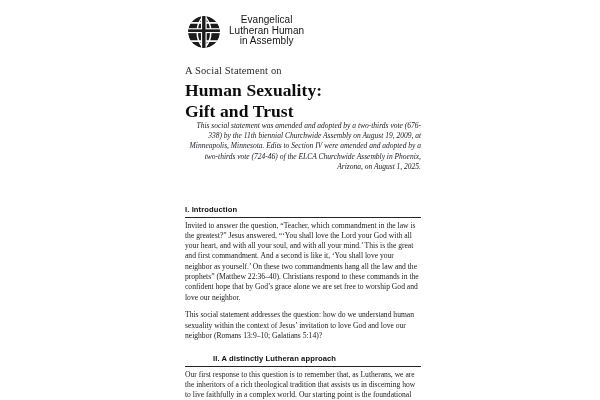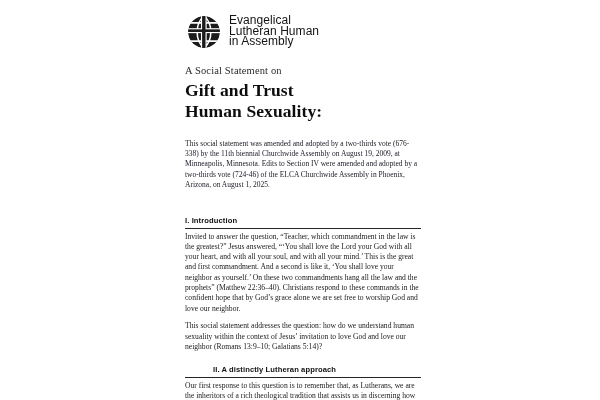--- a/index.html
+++ b/index.html
@@ -37,25 +37,26 @@
     padding-left: 0px;
   }
   .logo-mark {
     width: 38px;
     height: 38px;
     flex: 0 0 38px;
     display: block;
   }
   .wordmark {
     font-family: "Liberation Sans", sans-serif;
-    font-size: 12px;
+    font-size: 10px;
     line-height: 10.6px;
     color: #141414;
     padding-top: 2px;
     letter-spacing: 0.05px;
+    text-align: center;
   }
   .wordmark div { white-space: nowrap; }
 
   
   .title-block {
     margin-top: 13px;
   }
   .kicker {
     font-size: 10.5px;
     line-height: 13px;
@@ -66,42 +67,43 @@
     font-size: 17.5px;
     font-weight: bold;
     line-height: 20.5px;
     margin-top: 3px;
     letter-spacing: 0.1px;
     color: #0d0d0d;
   }
 
   
   .adoption {
-    margin-top: 18px;
+    margin-top: 0;
+    font-style: italic;
     font-size: 7.5px;
     line-height: 10.2px;
-    text-align: left;
+    text-align: right;
     color: #20202a;
   }
 
   
   .section-heading {
     font-family: "Liberation Sans", sans-serif;
     font-weight: bold;
     font-size: 7.6px;
     color: #111111;
     letter-spacing: 0.1px;
   }
   .heading-rule {
     border: 0;
     border-top: 1.6px solid #242424;
     margin: 2.5px 0 0 0;
     width: 100%;
   }
-  .sec-1 { margin-top: 26px; }
+  .sec-1 { margin-top: 33px; }
   .sec-2 { margin-top: 13px; padding-left: 28px; }
 
   
   .body-para {
     font-size: 7.6px;
     line-height: 10.3px;
     text-align: left;
     color: #202020;
     margin-top: 3px;
   }
@@ -145,22 +147,22 @@
       <div class="wordmark">
         <div>Evangelical</div>
         <div>Lutheran Human</div>
         <div>in Assembly</div>
       </div>
     </div>
 
     <div class="title-block">
       <div class="kicker">A Social Statement on</div>
       <div class="maintitle">
+        <div>Human Sexuality:</div>
         <div>Gift and Trust</div>
-        <div>Human Sexuality:</div>
       </div>
     </div>
 
     <div class="adoption">This social statement was amended and adopted by a two-thirds vote (676-338) by the 11th biennial Churchwide Assembly on August 19, 2009, at Minneapolis, Minnesota. Edits to Section IV were amended and adopted by a two-thirds vote (724-46) of the ELCA Churchwide Assembly in Phoenix, Arizona, on August 1, 2025.</div>
 
     <div class="section-heading sec-1">I. Introduction</div>
     <hr class="heading-rule">
     <p class="body-para">Invited to answer the question, “Teacher, which commandment in the law is the greatest?” Jesus answered, “‘You shall love the Lord your God with all your heart, and with all your soul, and with all your mind.’ This is the great and first commandment. And a second is like it, ‘You shall love your neighbor as yourself.’ On these two commandments hang all the law and the prophets” (Matthew 22:36–40). Christians respond to these commands in the confident hope that by God’s grace alone we are set free to worship God and love our neighbor.</p>
     <p class="body-para tight">This social statement addresses the question: how do we understand human sexuality within the context of Jesus’ invitation to love God and love our neighbor (Romans 13:9–10; Galatians 5:14)?</p>
 

